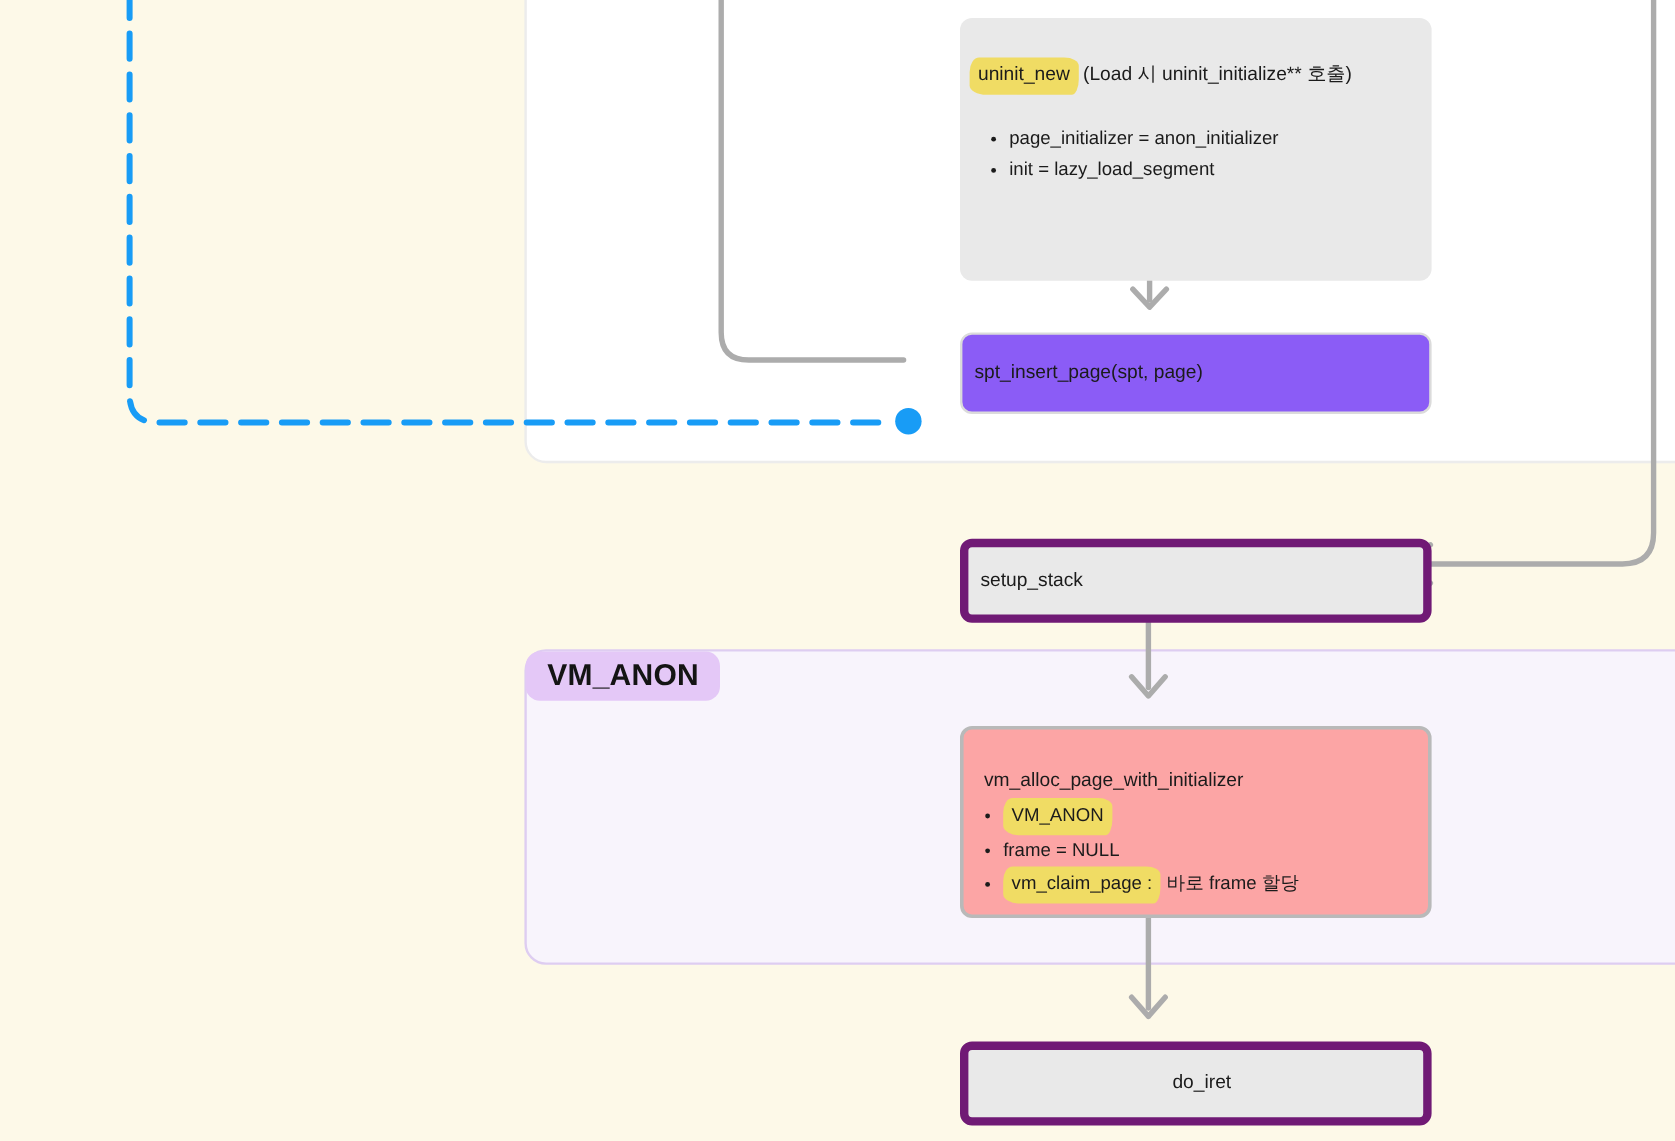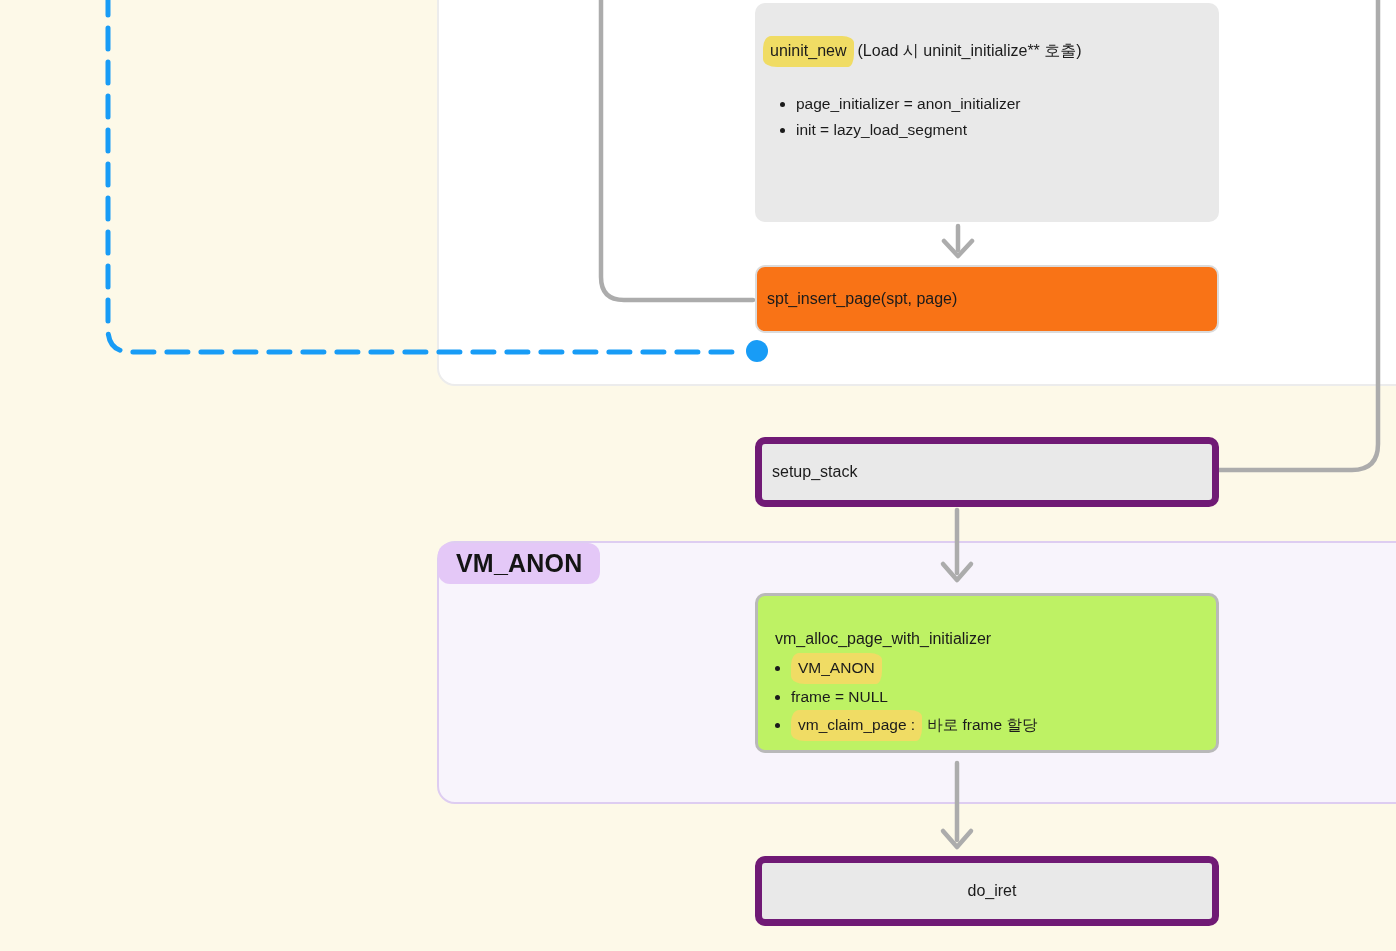--- a/index.html
+++ b/index.html
@@ -54,62 +54,63 @@
     position: absolute;
     left: 0; top: 0;
     width: 1396px; height: 951px;
     z-index: 2;
     pointer-events: none;
   }
 
   
   .node {
     position: absolute;
-    left: 755px;
-    width: 464px;
+    left: 800px;
+    width: 393px;
     box-sizing: border-box;
     font-size: 16px;
     color: #1b1b1b;
     z-index: 3;
+    margin-top: 12px;
   }
 
   .node-uninit {
     top: 3px; height: 219px;
     background: #E9E9E9;
     border-radius: 10px;
     padding: 33px 16px 0 14px;
   }
   .node-uninit .title { line-height: 26px; }
   .node-uninit ul { margin: 24px 0 0; padding-left: 27px; }
   .node-uninit li { line-height: 26px; font-size: 15.5px; }
   .node-uninit .footnote { margin-top: 27px; font-size: 15.5px; line-height: 22px; }
 
   .node-spt {
     top: 265px; height: 68px;
-    background: #f97316;
+    background: #8b5cf6;
     border: 2px solid #DBDBDB;
     border-radius: 10px;
     display: flex; align-items: center;
     padding-left: 10px;
   }
 
   .node-setup, .node-doiret {
     height: 70px;
     background: #E9E9E9;
     border: 7px solid #701a75;
     border-radius: 10px;
     display: flex; align-items: center;
     padding-left: 10px;
   }
   .node-setup  { top: 437px; }
   .node-doiret { top: 856px; justify-content: center; }
 
   .node-vmalloc {
     top: 593px; height: 160px;
-    background: #bef264;
+    background: #fca5a5;
     border: 3px solid #B9B9B9;
     border-radius: 10px;
     padding: 32px 12px 0 17px;
   }
   .node-vmalloc .title { line-height: 22px; }
   .node-vmalloc ul { margin: 3px 0 0; padding-left: 16px; }
   .node-vmalloc li { line-height: 26px; font-size: 15.5px; }
 
   
   .hl {

